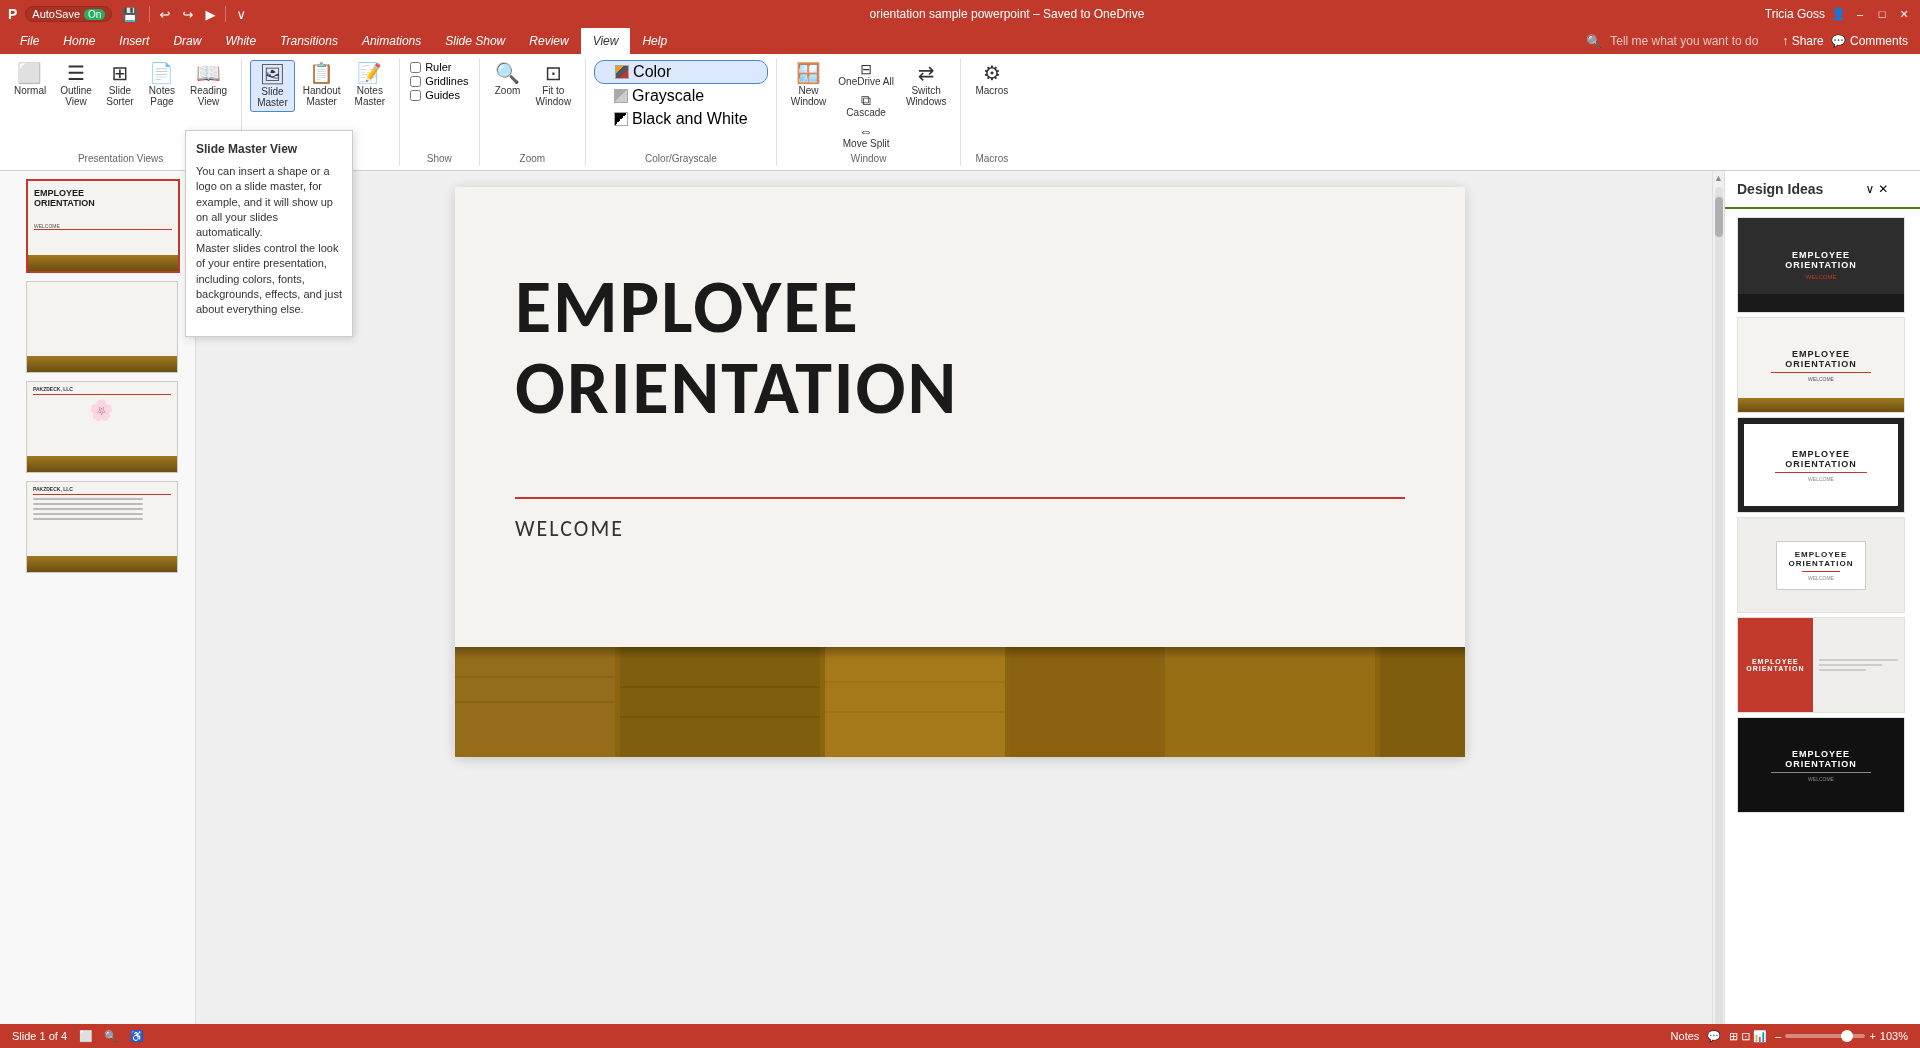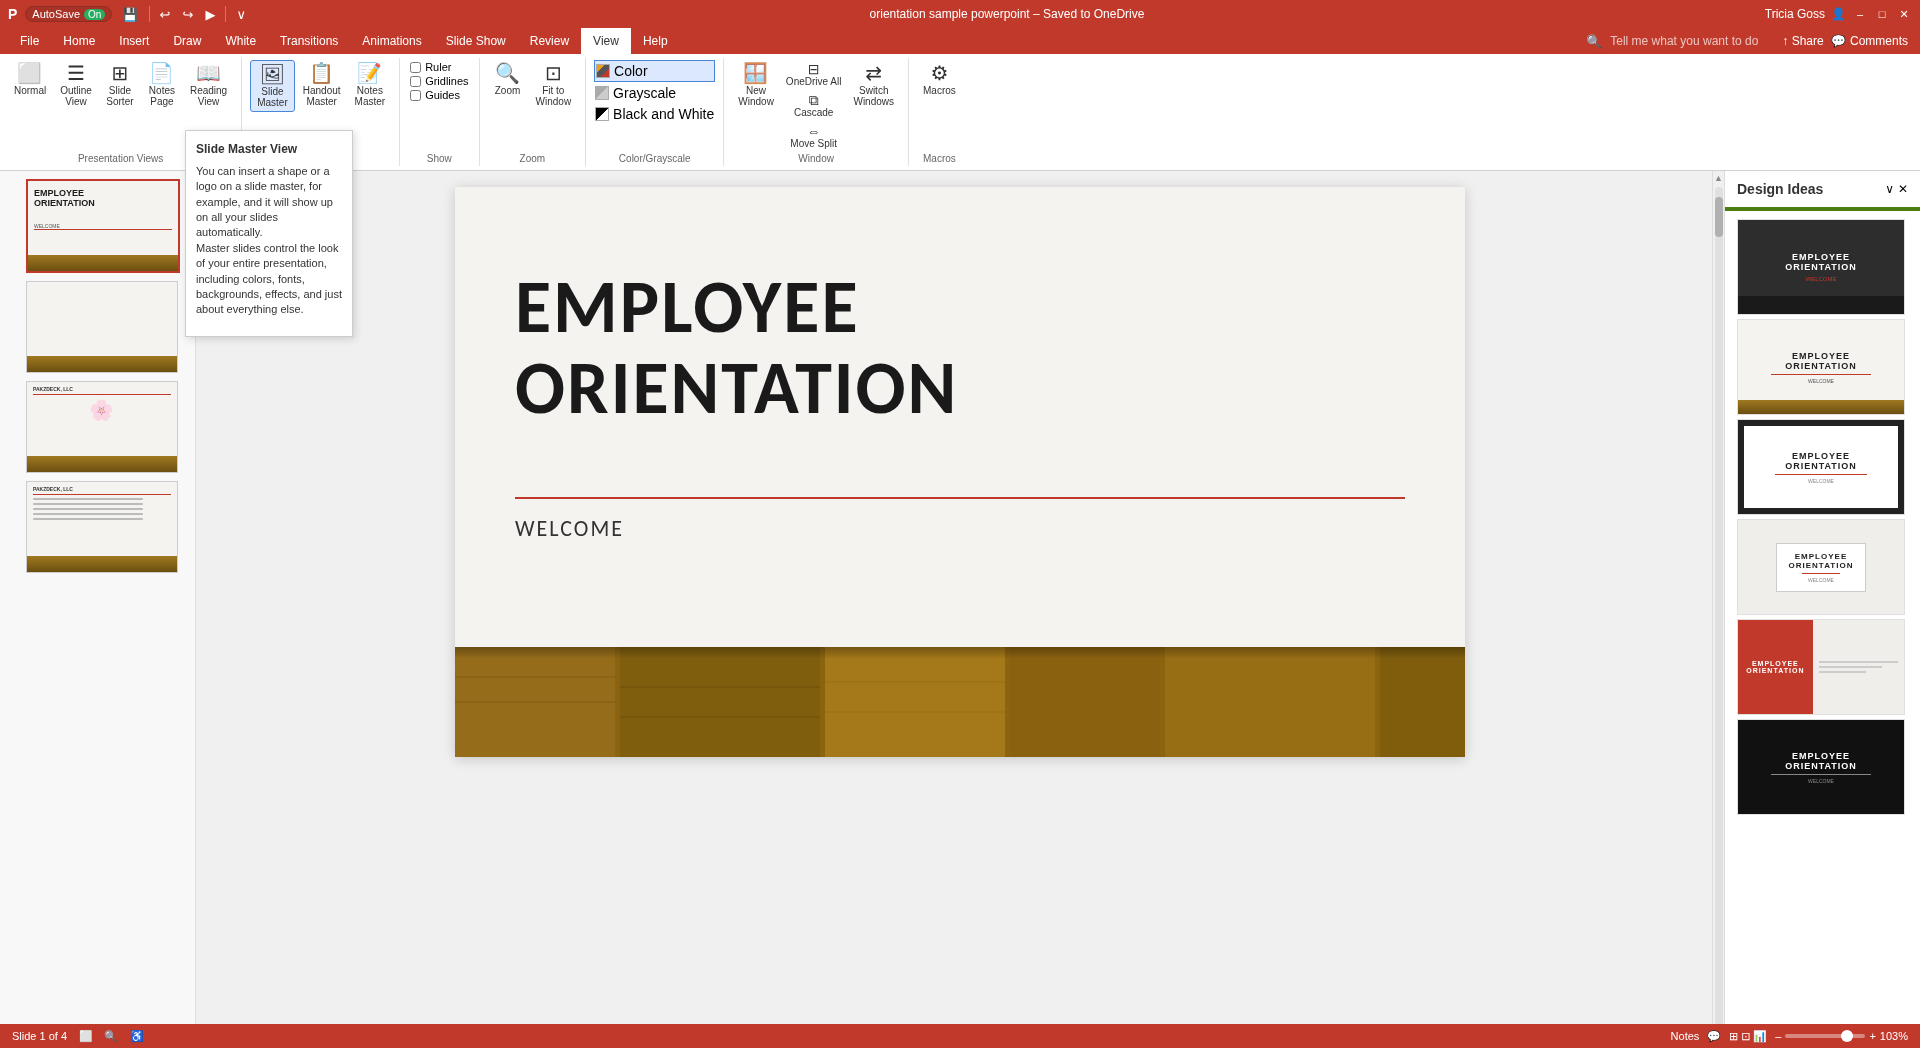--- a/index.html
+++ b/index.html
@@ -32,20 +32,21 @@
       display: flex;
       background: #c0392b;
       padding-left: 8px;
     }
     .ribbon-tab {
       padding: 6px 12px;
       font-size: 12px;
       color: white;
       cursor: pointer;
       user-select: none;
+      font-style: italic;
     }
     .ribbon-tab.active {
       background: white;
       color: #333;
     }
     #ribbon-content {
       display: flex;
       align-items: stretch;
       padding: 4px 0;
       background: white;
@@ -115,24 +116,24 @@
     .color-swatches {
       display: flex;
       flex-direction: column;
       gap: 1px;
       margin-bottom: 2px;
     }
     .swatch-btn {
       display: flex;
       align-items: center;
       gap: 4px;
-      font-size: 14px;
-      padding: 2px 1px;
+      font-size: 16px;
+      padding: 2px 20px;
       cursor: pointer;
-      border-radius: 0;
+      border-radius: 10px;
     }
     .swatch-btn.active { background: #dce8fd; border: 1px solid #4a86d8; }
     .swatch { width: 14px; height: 14px; border: 1px solid #aaa; }
 
     
     #main {
       display: flex;
       height: calc(1048px - 28px - 120px - 24px);
       background: #f0f0f0;
     }
@@ -228,23 +229,23 @@
     #design-panel {
       width: 196px;
       background: white;
       border-left: 1px solid #ddd;
       display: flex;
       flex-direction: column;
     }
     #design-panel-header {
       display: flex;
       align-items: center;
-      justify-content: space-between;
       padding: 10px 12px;
-      border-bottom: 4px solid #4d7c0f;
+      border-bottom: 2px solid #4d7c0f;
+      gap: 42px;
     }
     #design-panel-header .title {
       font-size: 14px;
       font-weight: 600;
       color: #333;
     }
     .design-thumb {
       width: 168px;
       height: 96px;
       margin: 4px 12px;

